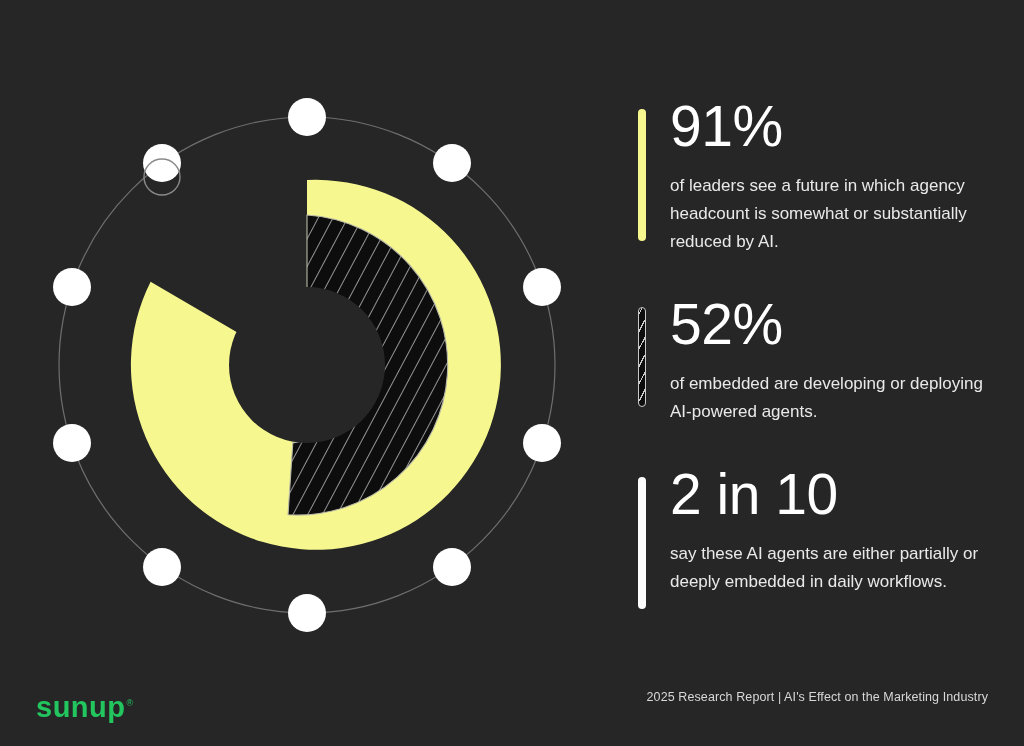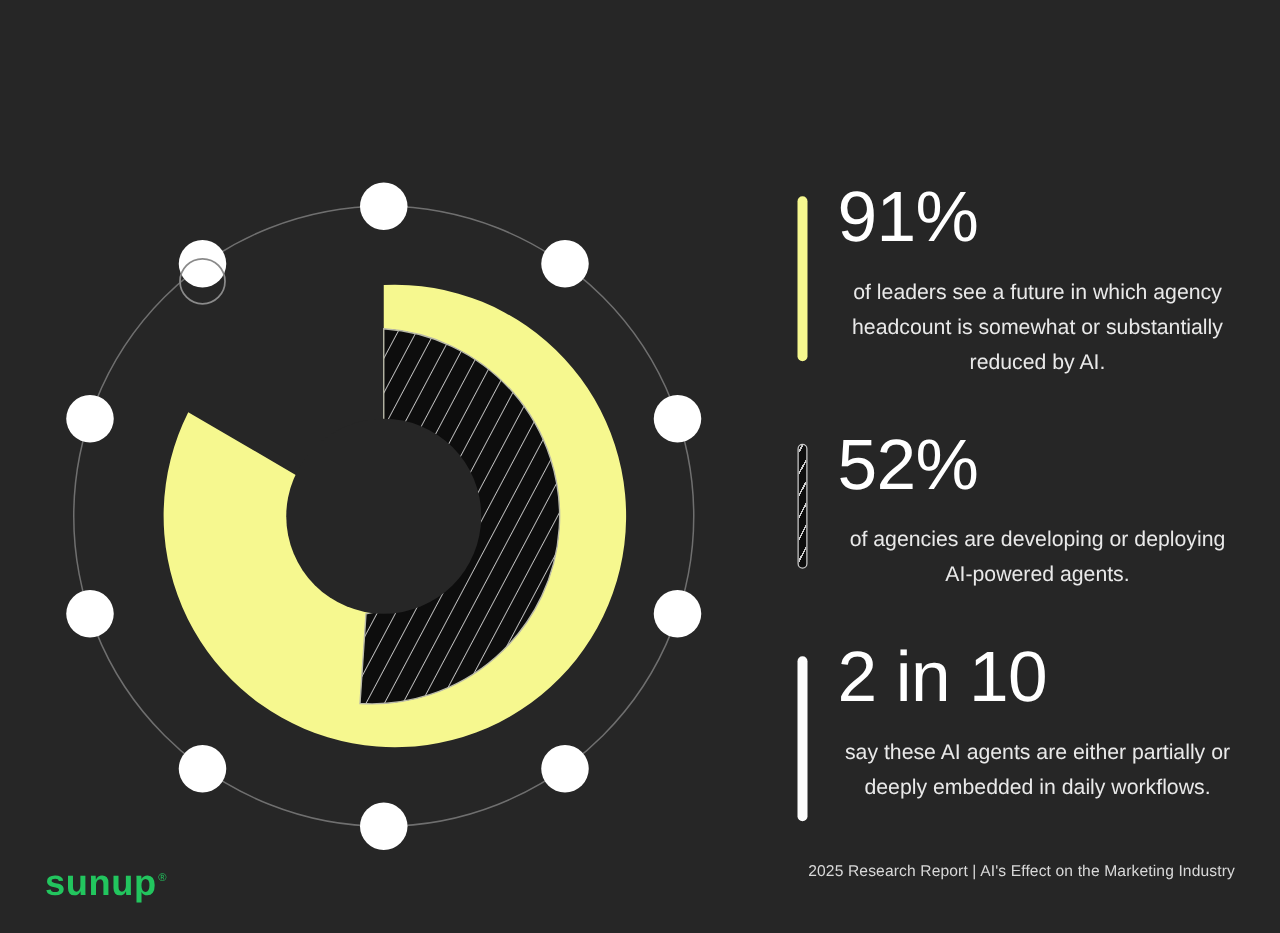--- a/index.html
+++ b/index.html
@@ -5,21 +5,21 @@
 <style>
   * { margin:0; padding:0; box-sizing:border-box; }
   html,body { background:#262626; }
   body {
     width:1024px; height:746px;
     font-family:"Liberation Sans", sans-serif;
     color:#ffffff;
     position:relative;
     overflow:hidden;
   }
-  .canvas { position:absolute; inset:0;margin-top:48px; }
+  .canvas { position:absolute; inset:0; }
 
   
   .viz {
     position:absolute;
     left:0; top:40px;
     width:615px; height:610px;
   }
   .viz svg { display:block; width:100%; height:100%; }
 
   
@@ -63,21 +63,20 @@
     color:#ffffff;
     white-space:nowrap;
   }
   .stat-desc {
     margin-top:17px;
     font-size:17px;
     line-height:28px;
     font-weight:400;
     color:#e9e9e9;
     max-width:320px;
-    text-align:center;
   }
 
   
   .logo {
     position:absolute;
     left:36px; bottom:22px;
     font-size:29px;
     font-weight:700;
     letter-spacing:0.5px;
     color:#22c55e;
@@ -148,21 +147,21 @@
       <div class="bar bar-yellow"></div>
       <div class="stat-number">91%</div>
       <div class="stat-desc">of leaders see a future in which agency headcount is somewhat or substantially reduced by AI.</div>
     </div>
 
     <div class="stat">
       <div class="bar bar-hatch">
         <span class="hatchfill"></span>
       </div>
       <div class="stat-number">52%</div>
-      <div class="stat-desc">of agencies are developing or deploying AI-powered agents.</div>
+      <div class="stat-desc">of embedded are developing or deploying AI-powered agents.</div>
     </div>
 
     <div class="stat">
       <div class="bar bar-white"></div>
       <div class="stat-number">2 in 10</div>
       <div class="stat-desc">say these AI agents are either partially or deeply embedded in daily workflows.</div>
     </div>
 
   </div>
 

